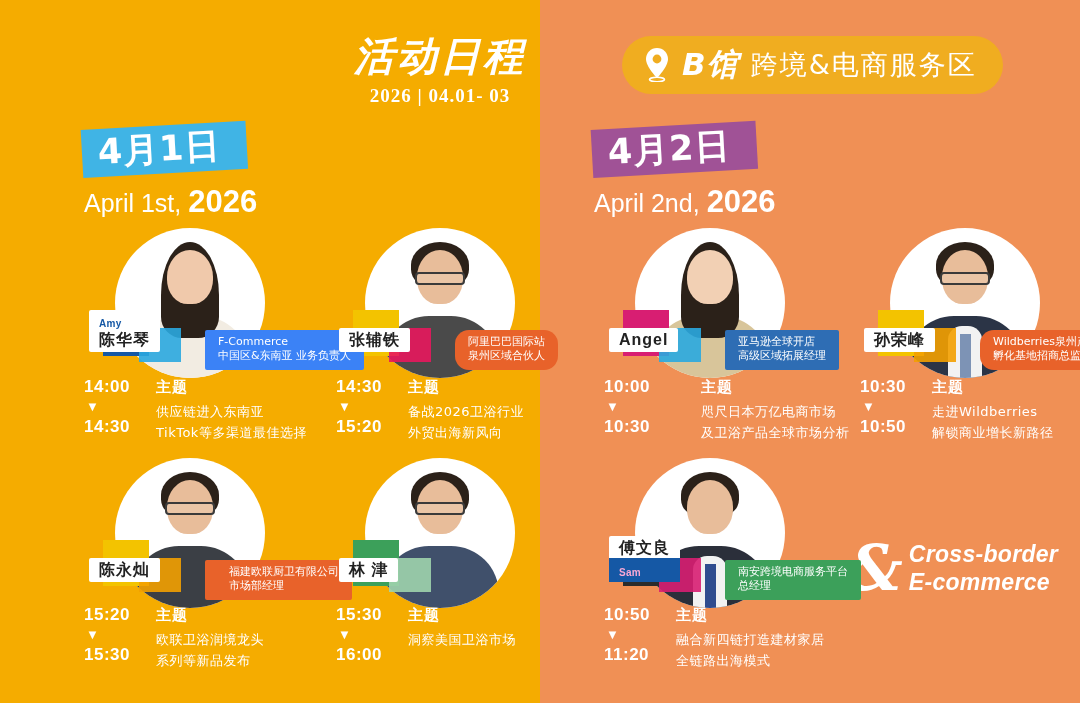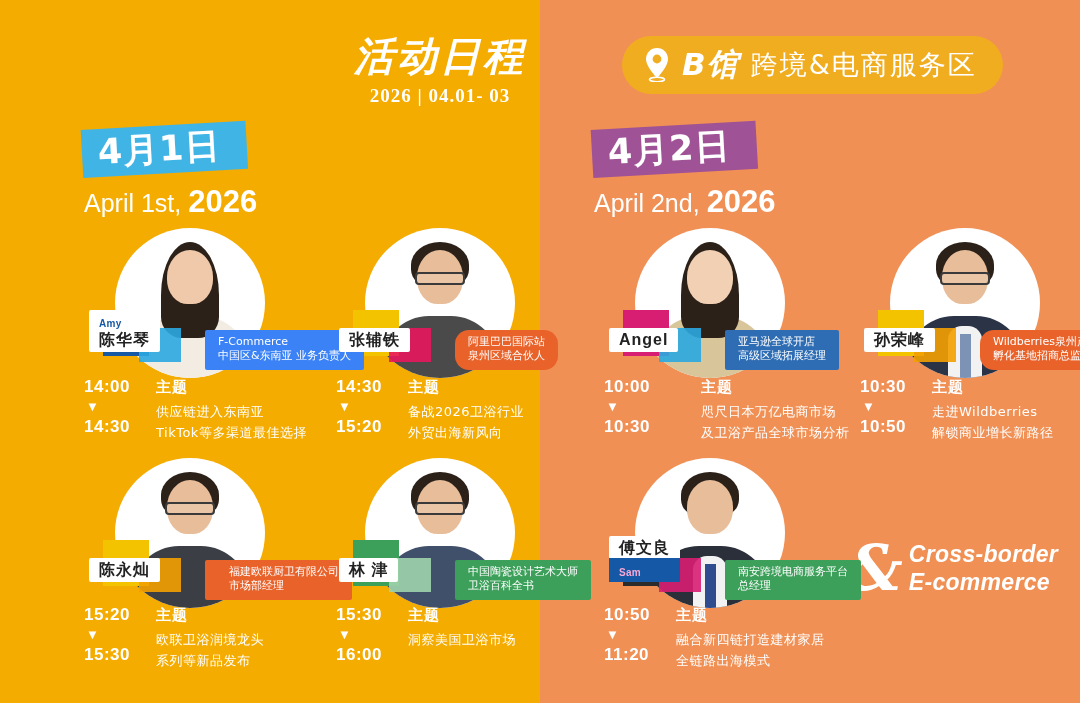--- a/index.html
+++ b/index.html
@@ -271,24 +271,20 @@
             <div class="ph-body" style="background:#40506b"></div>
             <div class="ph-hair"></div>
             <div class="ph-head" style="background:#e8bd9a"></div>
             <div class="ph-glass"></div>
           </div>
           <div class="tag-deco tag-sq" style="left: -12px; bottom: 22px; background: rgb(60, 160, 90);"></div>
           <div class="tag-deco tag-dots" style="left: 24px; bottom: 16px; background: rgb(159, 211, 173); opacity: 0.9; clip-path: polygon(0px 0px, 100% 0px, 100% 100%, 0px 100%);"></div>
           <div class="name-tag">
             <div class="name-cn">林 津</div>
           </div>
-          <div class="title-tag ribbon" style="background: rgb(60, 160, 90);">
-            <div>中国陶瓷设计艺术大师</div>
-            <div>卫浴百科全书</div>
-          </div>
         </div>
       </div>
       <div class="session" style="left: 336px; top: 606px;">
         <div class="times">
           <div>15:30</div>
           <div class="arrow">▼</div>
           <div>16:00</div>
         </div>
         <div class="topic">
           <div class="topic-label">主题</div>

